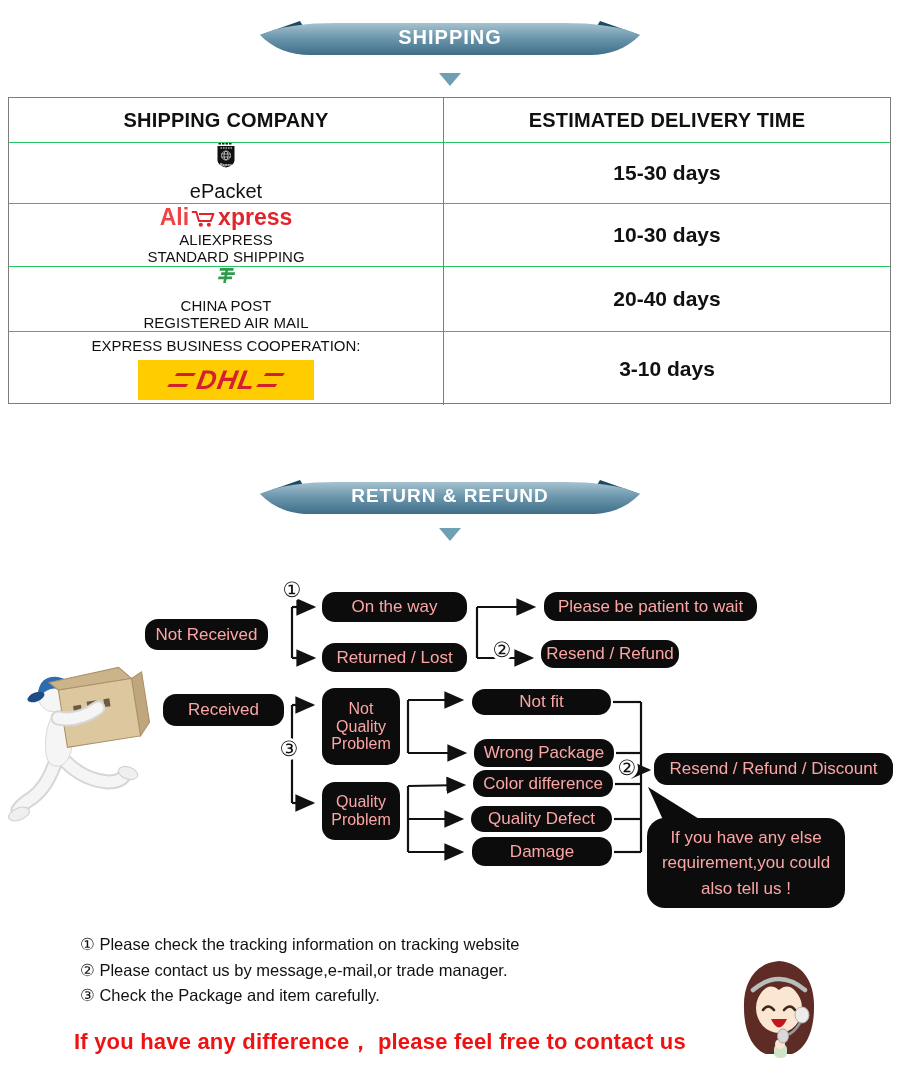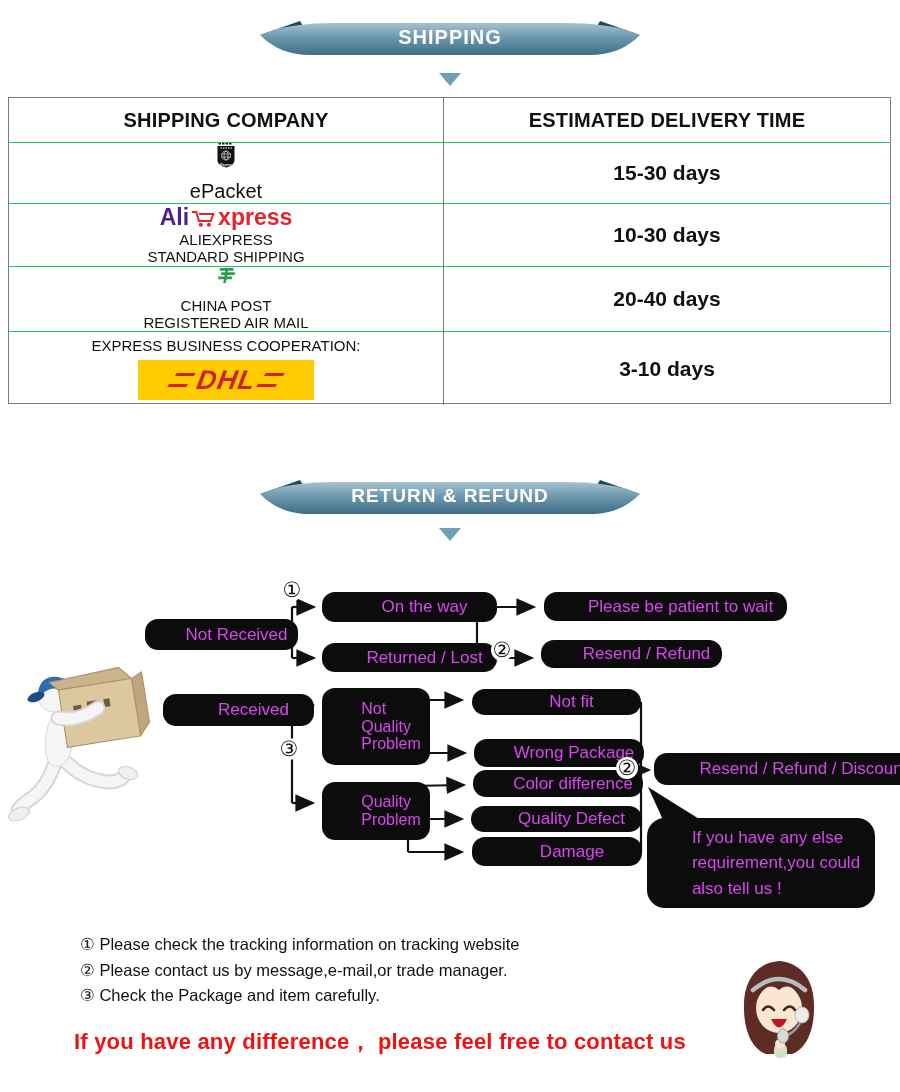--- a/index.html
+++ b/index.html
@@ -23,33 +23,33 @@
         display:flex;flex-direction:column;align-items:center;justify-content:center;
         text-align:center;box-sizing:border-box;}
   .cell:nth-child(even){border-right:none;}
   .cell:nth-last-child(-n+2){border-bottom:none;}
   .hdr{font-size:20px;font-weight:800;letter-spacing:.2px;}
   .days{font-size:21px;font-weight:bold;}
   .co-line{font-size:15px;line-height:17px;}
   .row-flex{flex-direction:column;gap:12px;}
   .ep-name{font-size:20px;}
   .ali-line{display:flex;align-items:flex-end;gap:1px;margin-bottom:3px;}
-  .ali-a{color:#4c1d95;font-weight:bold;font-size:23px;line-height:22px;}
+  .ali-a{color:#ef4444;font-weight:bold;font-size:23px;line-height:22px;}
   .ali-x{color:#e0262c;font-weight:bold;font-size:23px;line-height:22px;}
   .dhl{width:176px;height:40px;background:#FFCC00;display:flex;align-items:center;
        justify-content:center;gap:6px;margin-top:6px;}
   .dhl-t{color:#D3202F;font-weight:900;font-style:italic;font-size:27px;
          letter-spacing:1px;transform:skewX(-10deg);}
   .dhl-d{width:19px;height:8px;border-top:3.5px solid #D3202F;
          border-bottom:3.5px solid #D3202F;transform:skewX(-35deg);}
 
   
-  .fbox{position:absolute;background:#0c0c0c;color:#d946ef;border-radius:13px;
-        display:flex;align-items:center;justify-content:center;
-        font-size:17px;line-height:1.12;white-space:pre-line;z-index:2;padding-left:30px;}
+  .fbox{position:absolute;background:#0c0c0c;color:#fca5a5;border-radius:13px;
+        display:flex;align-items:center;justify-content:center;text-align:center;
+        font-size:17px;line-height:1.12;white-space:pre-line;z-index:2;}
   .fbox.small{font-size:16px;}
   .bubble{border-radius:18px;font-size:17px;line-height:1.5;}
   .marker{position:absolute;width:22px;height:22px;background:#fff;border-radius:50%;
           color:#111;font-size:21px;line-height:22px;text-align:center;z-index:3;}
   #connectors{position:absolute;left:0;top:0;z-index:1;}
 
   
   .notes{position:absolute;left:80px;top:932px;font-size:16.5px;line-height:25.5px;}
   .contact{position:absolute;left:74px;top:1027px;font-size:22px;font-weight:bold;
            color:#ee1212;letter-spacing:.2px;}
@@ -197,21 +197,21 @@
       <path d="M641,702 L641,852"></path>
       <path d="M641,770 L649,770" marker-end="url(#ah)"></path>
     </g>
     <polygon points="648,787 664,822 704,822" fill="#0c0c0c"></polygon>
   </svg>
 
   <div class="fbox" style="left:145px;top:619px;width:123px;height:31px;">Not Received</div>
   <div class="fbox" style="left:322px;top:592px;width:145px;height:30px;">On the way</div>
   <div class="fbox" style="left:322px;top:643px;width:145px;height:29px;">Returned / Lost</div>
   <div class="fbox" style="left:544px;top:592px;width:213px;height:29px;">Please be patient to wait</div>
-  <div class="fbox" style="left:541px;top:640px;width:151px;height:28px;">Resend / Refund</div>
+  <div class="fbox" style="left:541px;top:640px;width:138px;height:28px;">Resend / Refund</div>
   <div class="fbox" style="left:163px;top:694px;width:121px;height:32px;">Received</div>
   <div class="fbox small" style="left:322px;top:688px;width:78px;height:77px;">Not
 Quality
 Problem</div>
   <div class="fbox small" style="left:322px;top:782px;width:78px;height:58px;">Quality
 Problem</div>
   <div class="fbox" style="left:472px;top:689px;width:139px;height:26px;">Not fit</div>
   <div class="fbox" style="left:474px;top:739px;width:140px;height:28px;">Wrong Package</div>
   <div class="fbox" style="left:473px;top:770px;width:140px;height:27px;">Color difference</div>
   <div class="fbox" style="left:471px;top:806px;width:141px;height:26px;">Quality Defect</div>

